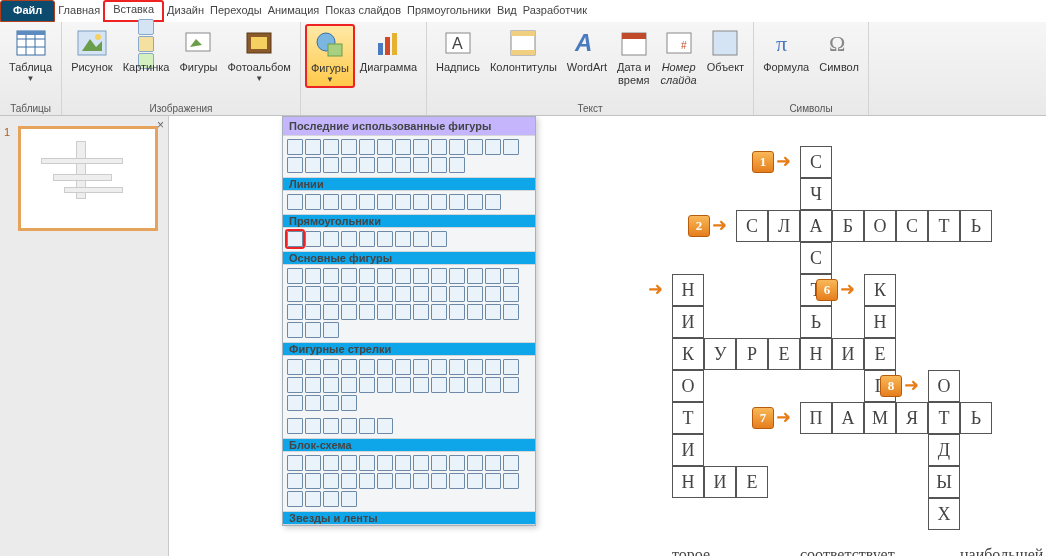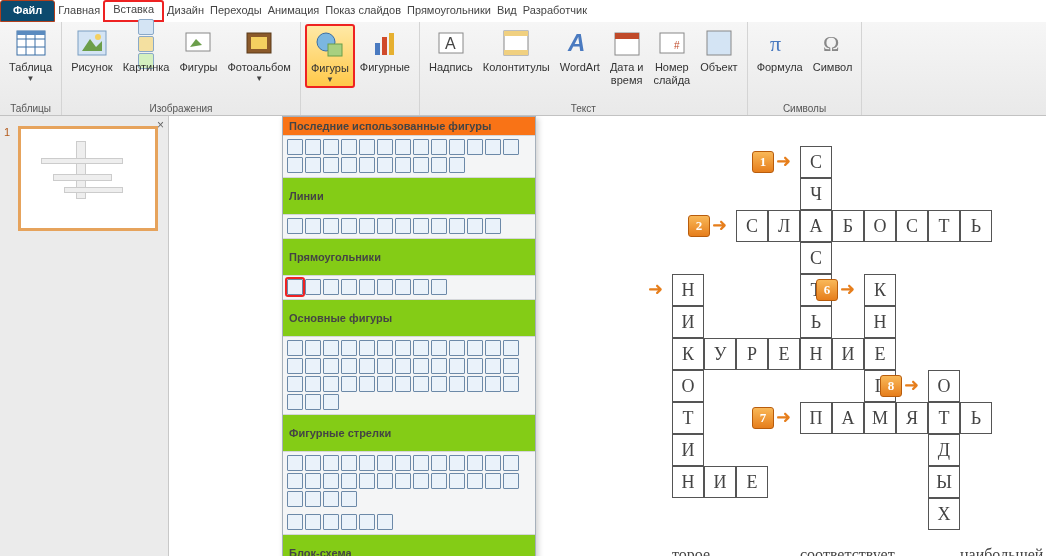--- a/index.html
+++ b/index.html
@@ -23,22 +23,22 @@
   .main { display:flex; height: calc(556px - 116px); }
   .slidepanel { width: 169px; background:#ebebeb; border-right:1px solid #c8c8c8; position:relative; padding-top:6px;}
   .sp-close { position:absolute; top:2px; right:4px; font-size:12px; color:#666; cursor:pointer;}
   .thumb { display:flex; gap:4px; padding:4px; }
   .thumb-num { font-size:11px; color:#b35b1c; width:10px; }
   .thumb-img { width:140px; height:105px; background:#fff; border:3px solid #e6a35c; position:relative; }
   .thumb-sketch { position:absolute; inset:8px; }
   .thumb-sketch div { position:absolute; background:#eee; border:1px solid #ccc; }
   .editor { flex:1; background:#fff; position:relative; overflow:hidden;}
   .shapes-panel { position:absolute; left:113px; top:0; width:254px; background:#f4f5f6; border:1px solid #a6b0bb; box-shadow:2px 2px 6px rgba(0,0,0,.2); font-size:11px; z-index:10;}
-  .sp-head { background:#f97316; padding:3px 6px; font-weight:bold; border-bottom:1px solid #d4d6d9;}
-  .sp-sub { background:#84cc16; padding:12px 6px; font-weight:bold; border-bottom:1px solid #d4d6d9; border-top:1px solid #d4d6d9;}
+  .sp-head { background:#c4b5fd; padding:3px 6px; font-weight:bold; border-bottom:1px solid #d4d6d9;}
+  .sp-sub { background:#0ea5e9; padding:0 6px; font-weight:bold; border-bottom:1px solid #d4d6d9; border-top:1px solid #d4d6d9;}
   .sp-grid { display:flex; flex-wrap:wrap; padding:3px 4px 4px; gap:2px; }
   .sh { width:16px; height:16px; border:1px solid #6c89a8; background:#eaf2fa; cursor:pointer; border-radius:1px; }
   .sh.hl { outline: 2px solid #e22; }
   .crossword { position:absolute; left:375px; top:30px; }
   .cw-cell { position:absolute; width:32px; height:32px; border:1px solid #555; background:#fff; display:flex; align-items:center; justify-content:center; font-size:18px; font-family:"Times New Roman",serif; }
   .cw-num { position:absolute; width:22px; height:22px; background:linear-gradient(#f9b858,#e67e1c); border:1px solid #b85c0c; color:#fff; font-weight:bold; border-radius:3px; display:flex; justify-content:center; align-items:center; font-size:13px; font-family:"Segoe UI";}
   .cw-arrow { position:absolute; color:#e67e1c; font-size:18px; }
   .bot-text { position:absolute; font-family:"Times New Roman",serif; font-size:16px;}
 </style>
 </head>
@@ -136,21 +136,21 @@
         <div style="font-size:8px;">▼</div>
       </div>
       <div class="rbtn">
         <div class="ricon">
             <svg width="32" height="32">
               <rect x="6" y="16" width="5" height="12" fill="#4a7ac0"></rect>
               <rect x="13" y="10" width="5" height="18" fill="#d04a2a"></rect>
               <rect x="20" y="6" width="5" height="22" fill="#e6b030"></rect>
             </svg>
           </div>
-        <div class="rlabel">Фигурные</div>
+        <div class="rlabel">Диаграмма</div>
       </div>
     </div>
     <div class="group-label" style="visibility:hidden;">Иллюстрации</div>
   </div>
 
 
   <div class="group">
     <div class="group-items">
       <div class="rbtn">
           <div class="ricon">
@@ -189,21 +189,21 @@
           <div class="rlabel" style="white-space:pre-line;">Дата и
 время</div>
         </div>
       <div class="rbtn">
           <div class="ricon">
             <svg width="32" height="32">
               <rect x="4" y="6" width="24" height="20" fill="#fff" stroke="#888"></rect>
               <text x="18" y="22" font-size="10" fill="#c04a2a">#</text>
             </svg>
           </div>
-          <div class="rlabel" style="white-space:pre-line;">Номер
+          <div class="rlabel" style="white-space:pre-line;font-style:italic;">Номер
 слайда</div>
         </div>
       <div class="rbtn">
           <div class="ricon">
             <svg width="32" height="32">
               <rect x="4" y="4" width="24" height="24" fill="#d4e4f4" stroke="#888"></rect>
             </svg>
           </div>
           <div class="rlabel">Объект</div>
         </div>

